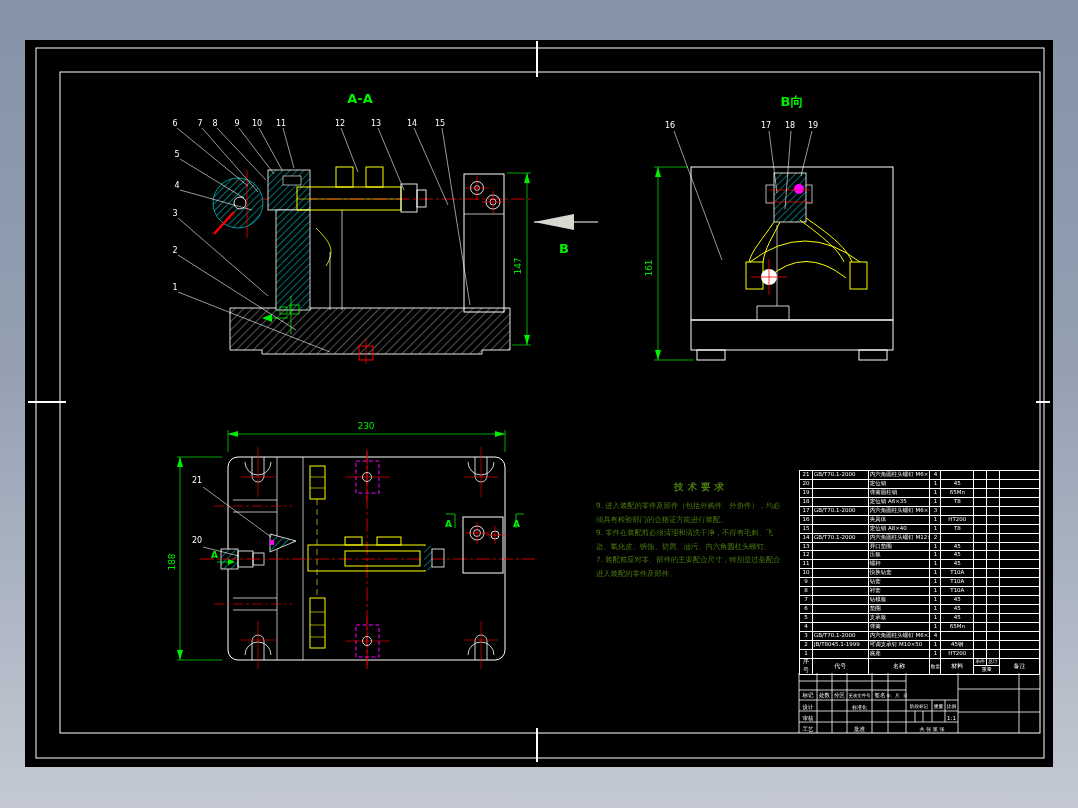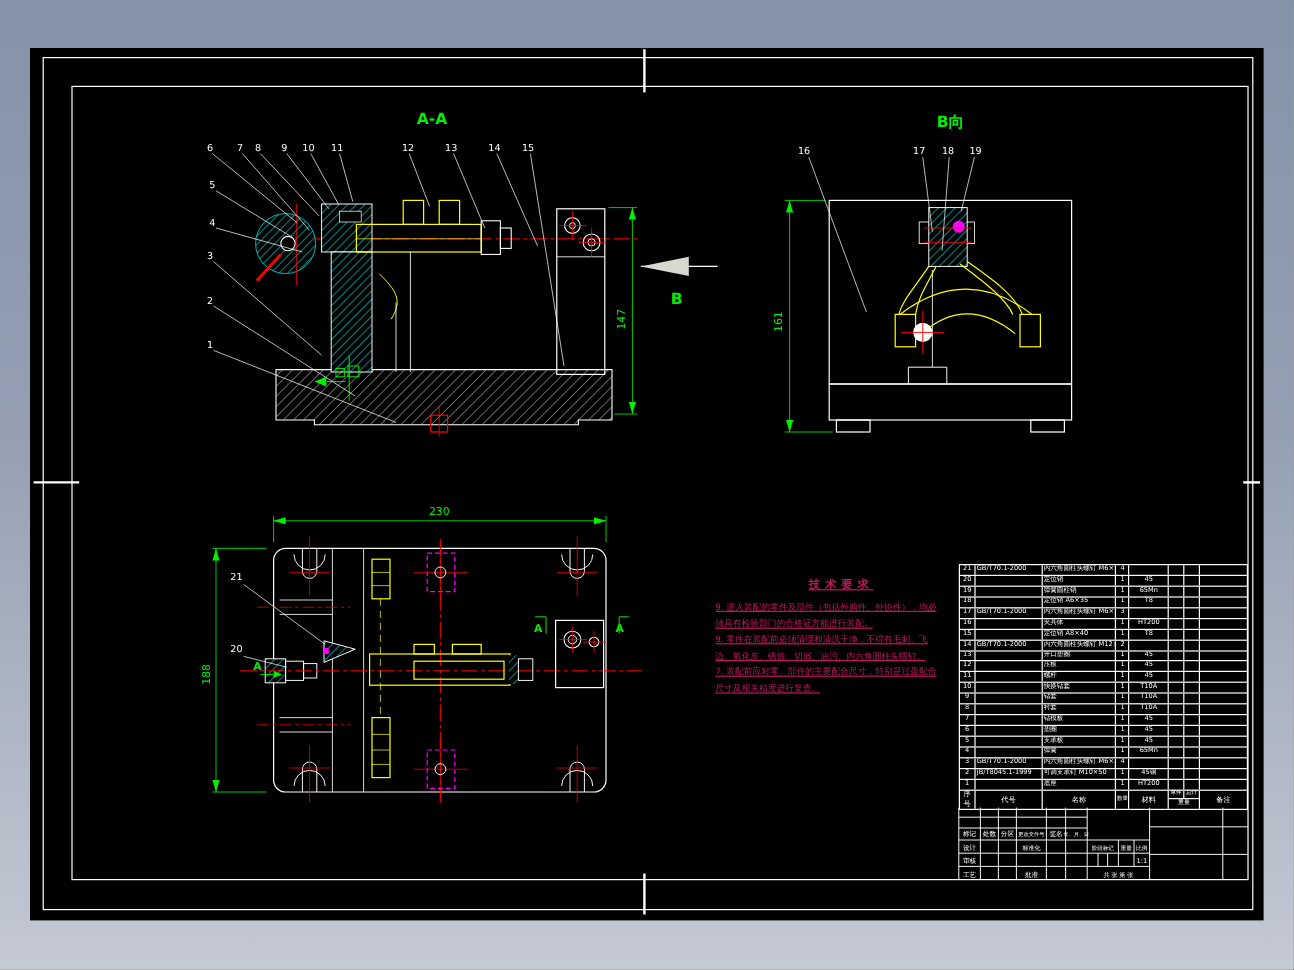--- a/index.html
+++ b/index.html
@@ -6,21 +6,21 @@
   body{
     width:1078px;height:808px;overflow:hidden;
     background:linear-gradient(180deg,#8493a8 0%,#94a0b2 45%,#c4c9d3 100%);
     font-family:"DejaVu Sans",sans-serif;
     position:relative;
   }
   #stage{position:absolute;left:0;top:0;width:1078px;height:808px;padding-left:29px;}
   #cad-svg{position:absolute;left:0;top:0;}
   
   #techreq{
-    position:absolute;left:596px;top:481px;width:210px;color:#be185d;text-decoration:underline;
+    position:absolute;left:596px;top:481px;width:210px;color:#4d7c0f;
   }
   #techreq .tr-title{font-size:9.5px;font-weight:bold;text-align:center;letter-spacing:4px;margin-bottom:5px;}
   #techreq .tr-line{font-size:7.3px;line-height:13.6px;white-space:nowrap;overflow:hidden;}
   
   #bom{
     position:absolute;left:799px;top:470px;width:241px;
     border:1px solid #fff;box-sizing:border-box;color:#fff;background:transparent;
   }
   .bom-row{display:flex;height:8.95px;box-sizing:border-box;border-bottom:1px solid #fff;}
   .bc{box-sizing:border-box;border-right:1px solid #fff;font-size:5.5px;line-height:7.6px;
@@ -406,21 +406,21 @@
 </svg>
 
 <div id="techreq">
   <div class="tr-title">技术要求</div>
   <div>
         <div class="tr-line">9. 进入装配的零件及部件（包括外购件、外协件），均必</div>
         <div class="tr-line">须具有检验部门的合格证方能进行装配。</div>
         <div class="tr-line">9. 零件在装配前必须清理和清洗干净，不得有毛刺、飞</div>
         <div class="tr-line">边、氧化皮、锈蚀、切屑、油污、内六角圆柱头螺钉。</div>
         <div class="tr-line">7. 装配前应对零、部件的主要配合尺寸，特别是过盈配合</div>
-        <div class="tr-line">尺寸及相关精度进行复查。</div>
+        <div class="tr-line">进入装配的零件及部件。</div>
       </div>
 </div>
 
 <div id="bom">
   <div id="bom-rows">
         <div class="bom-row">
           <div class="bc bc-no">21</div>
           <div class="bc bc-code">GB/T70.1-2000</div>
           <div class="bc bc-name">内六角圆柱头螺钉 M6×16</div>
           <div class="bc bc-qty">4</div>

